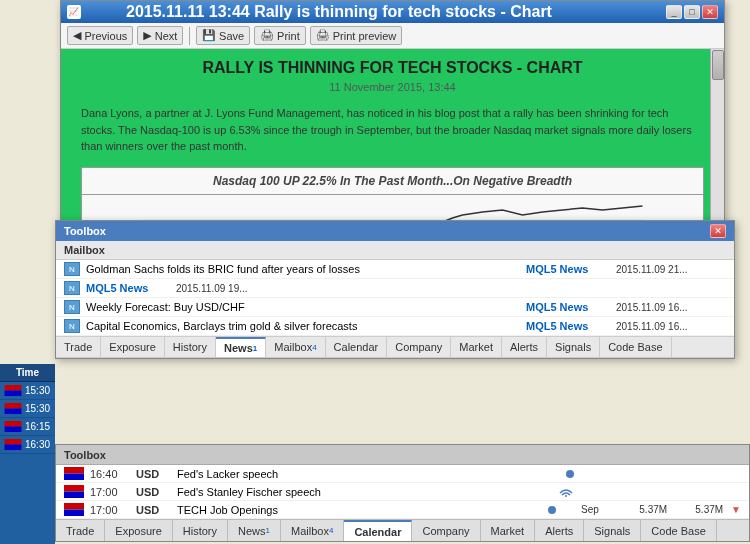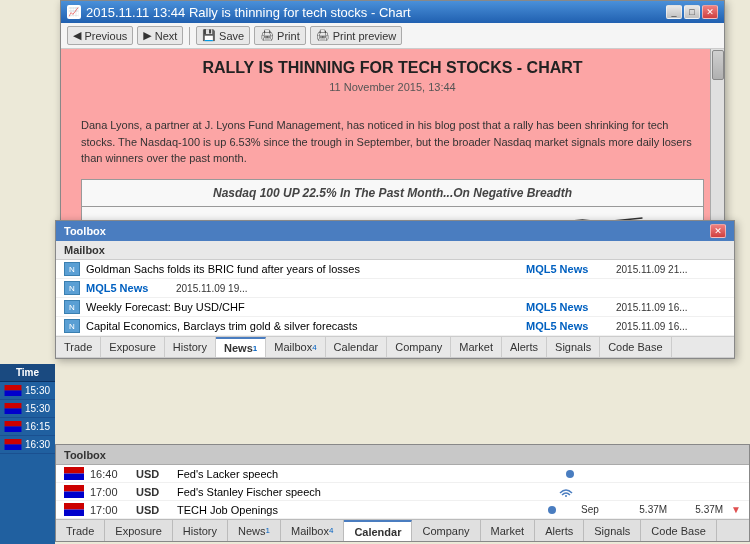--- a/index.html
+++ b/index.html
@@ -43,22 +43,23 @@
       height: 14px;
       background: #fff;
       border-radius: 2px;
       display: flex;
       align-items: center;
       justify-content: center;
       font-size: 9px;
       color: #333;
     }
     .titlebar-title {
-      font-size: 13px;
-      font-weight: normal;
+      font-size: 16px;
+      font-weight: bold;
+      margin-left: 40px;
     }
     .window-controls {
       display: flex;
       gap: 2px;
     }
     .win-btn {
       width: 16px;
       height: 14px;
       border: 1px solid rgba(255,255,255,0.5);
       background: linear-gradient(to bottom, #e8e8e8, #c0c0c0);
@@ -91,39 +92,39 @@
       border: 1px solid #aaa;
       border-radius: 2px;
       cursor: pointer;
       font-size: 11px;
       color: #333;
     }
     .toolbar-sep { width: 1px; height: 18px; background: #aaa; margin: 0 2px; }
 
     
     .chart-content {
-      background: #fca5a5;
+      background: #22c55e;
       padding: 10px 20px;
       height: calc(100% - 48px);
       overflow-y: auto;
       position: relative;
     }
     .article-title {
       text-align: center;
       font-size: 16px;
       font-weight: bold;
       text-transform: uppercase;
       color: #222;
       margin-bottom: 4px;
     }
     .article-date {
       text-align: center;
       font-size: 11px;
       color: #555;
-      margin-bottom: 24px;
+      margin-bottom: 12px;
     }
     .article-body {
       font-size: 11px;
       color: #333;
       line-height: 1.5;
       margin-bottom: 12px;
     }
     .chart-area {
       border: 1px solid #999;
       background: #f8f8f8;

